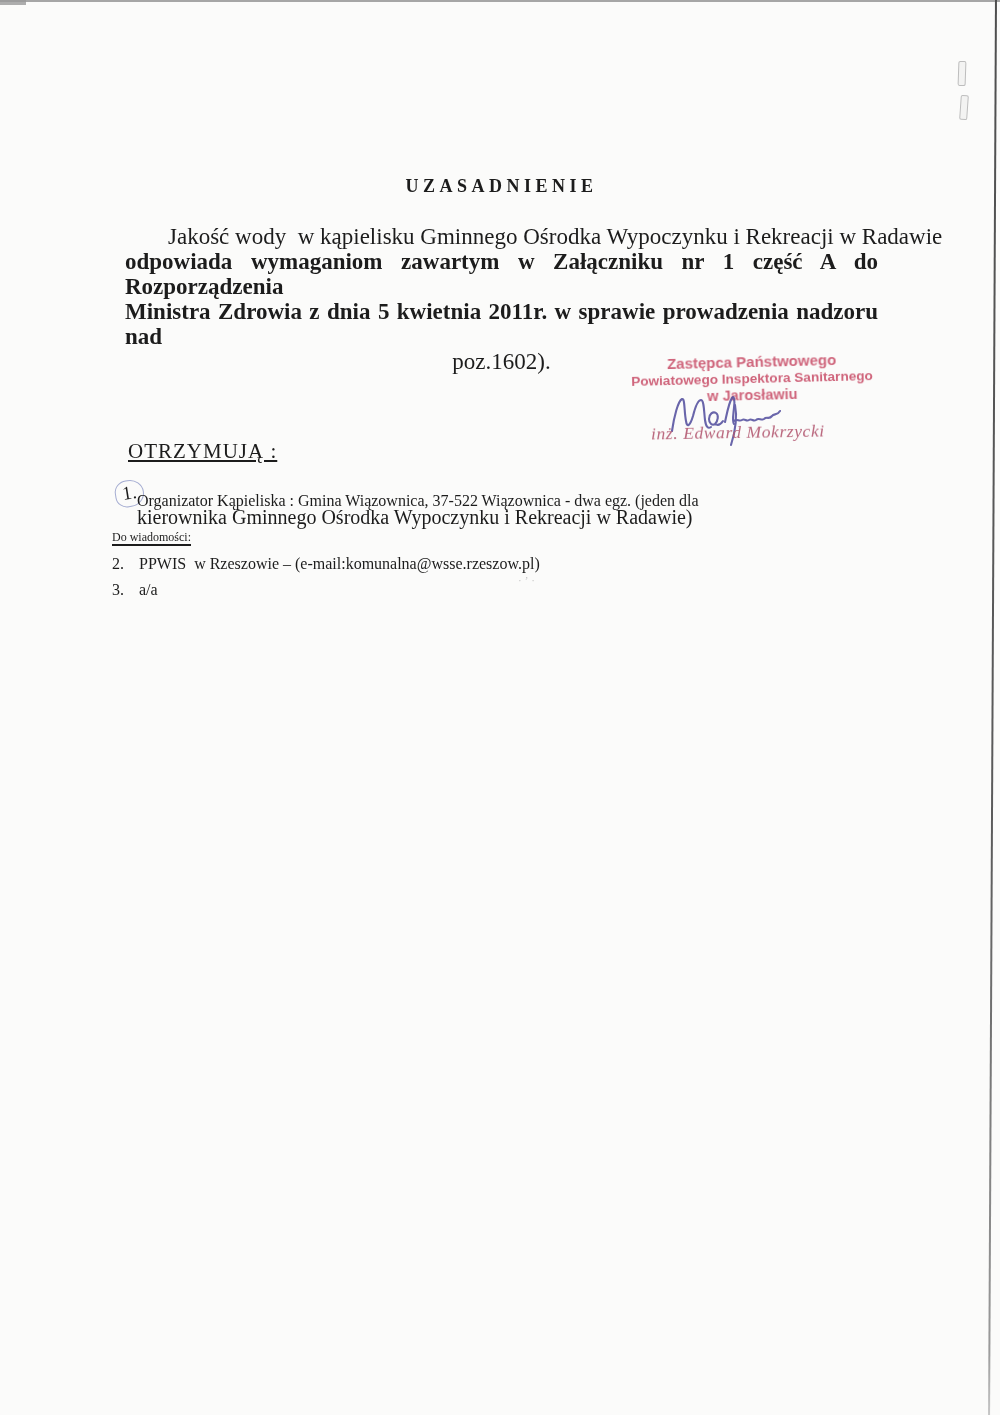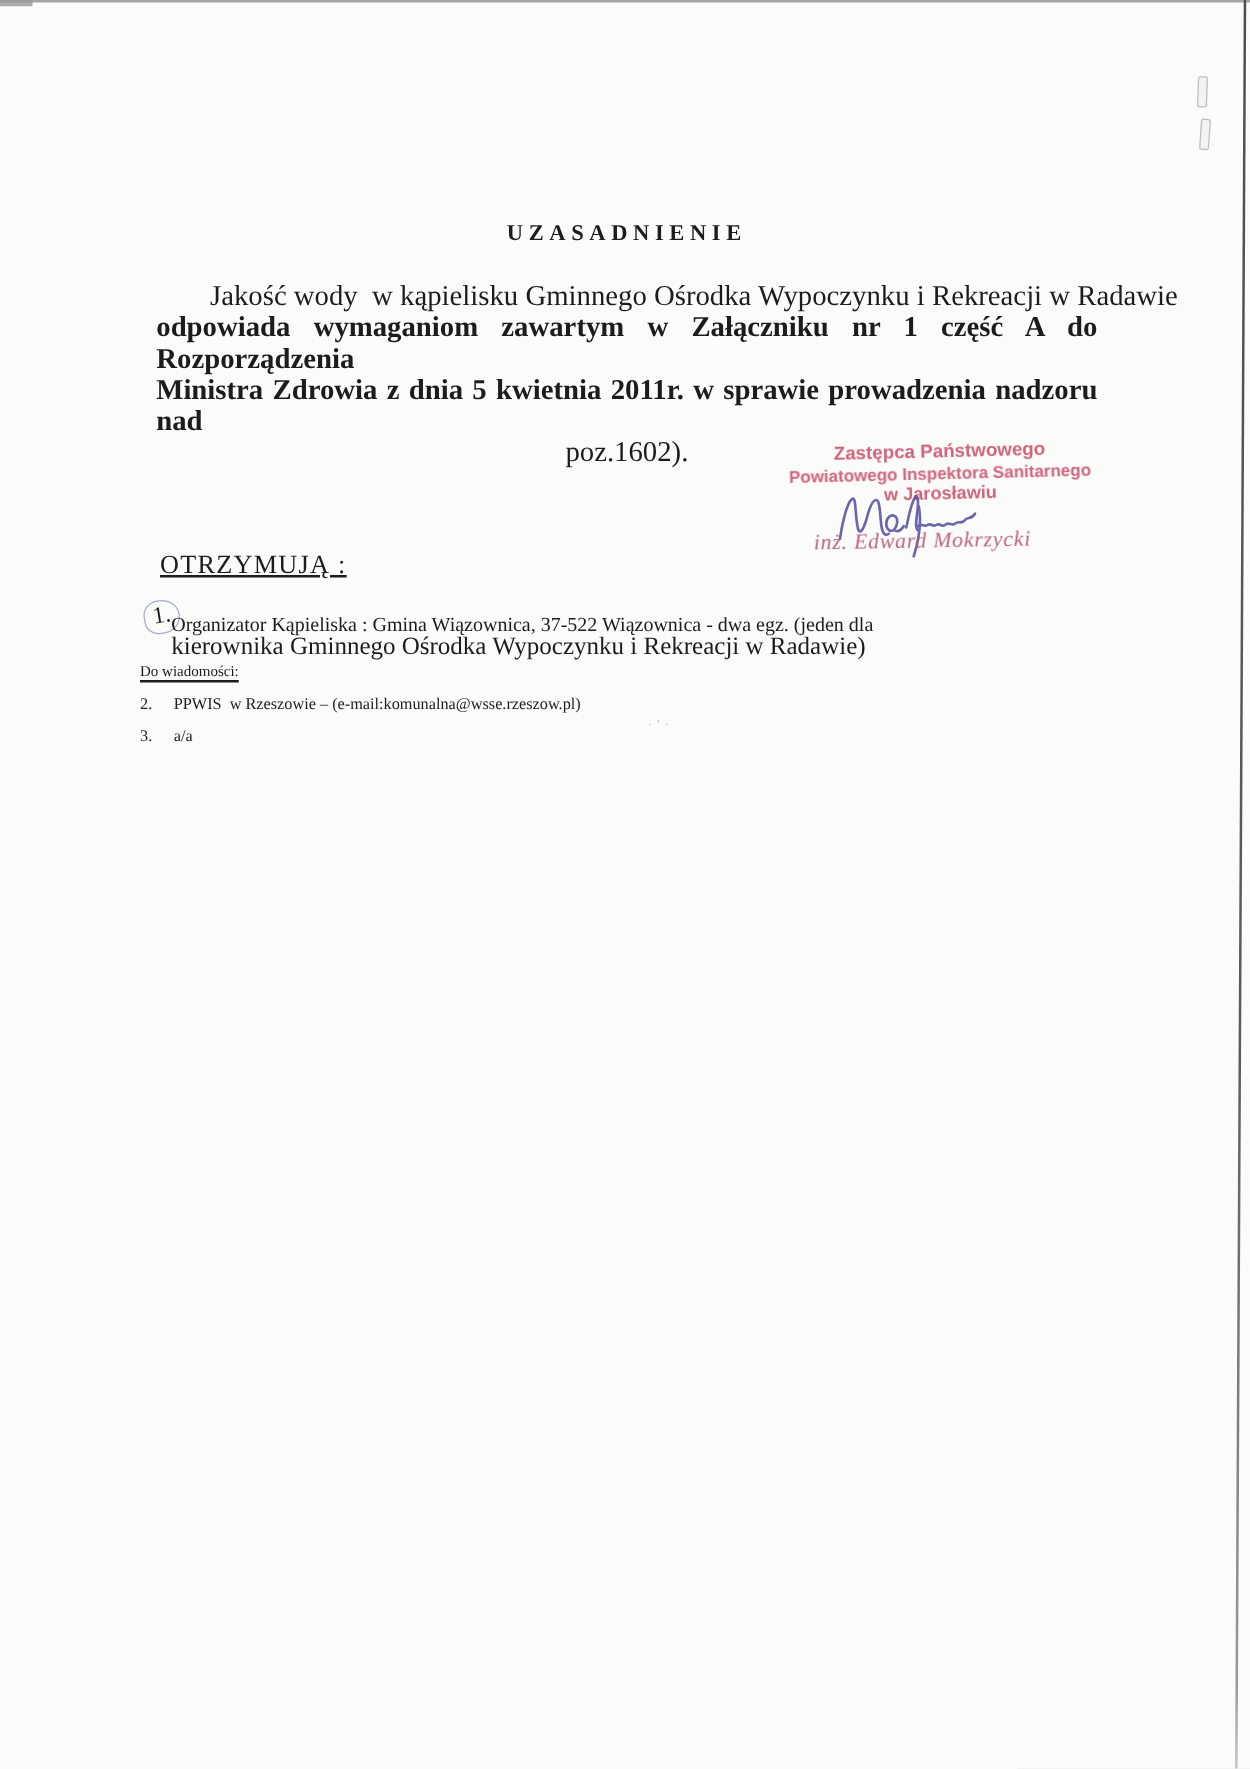--- a/index.html
+++ b/index.html
@@ -59,21 +59,21 @@
     border:1.6px solid rgba(92,108,176,.55);border-radius:48% 55% 55% 45%;
     transform:rotate(-9deg);
     text-align:center;font-size:19px;line-height:24px;
   }
   .item1-l1{position:absolute;left:137px;top:457px;font-size:16px;white-space:pre;margin-top:35px;}
   .item1-l2{position:absolute;left:137px;top:506px;font-size:20px;white-space:pre;}
   .do-wiad{
     position:absolute;left:112px;top:530px;font-size:12px;white-space:pre;
     text-decoration:underline;text-underline-offset:3px;text-decoration-thickness:1.5px;
   }
-  .list-row{position:absolute;left:112px;font-size:13px;}
+  .list-row{position:absolute;left:112px;font-size:16px;}
   .list-row .num{display:inline-block;width:27px;}
   .list-row .txt{white-space:pre;}
   .row2{top:555px;}
   .row3{top:581px;}
 </style>
 </head>
 <body>
 
 <div class="page">
 

